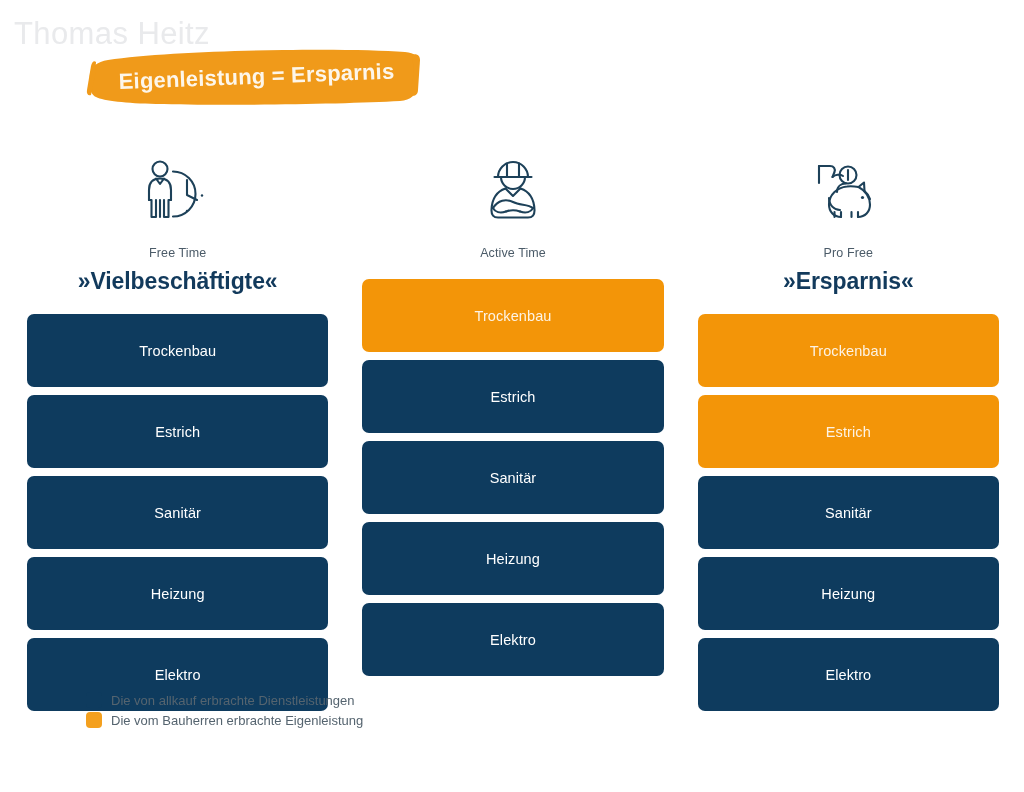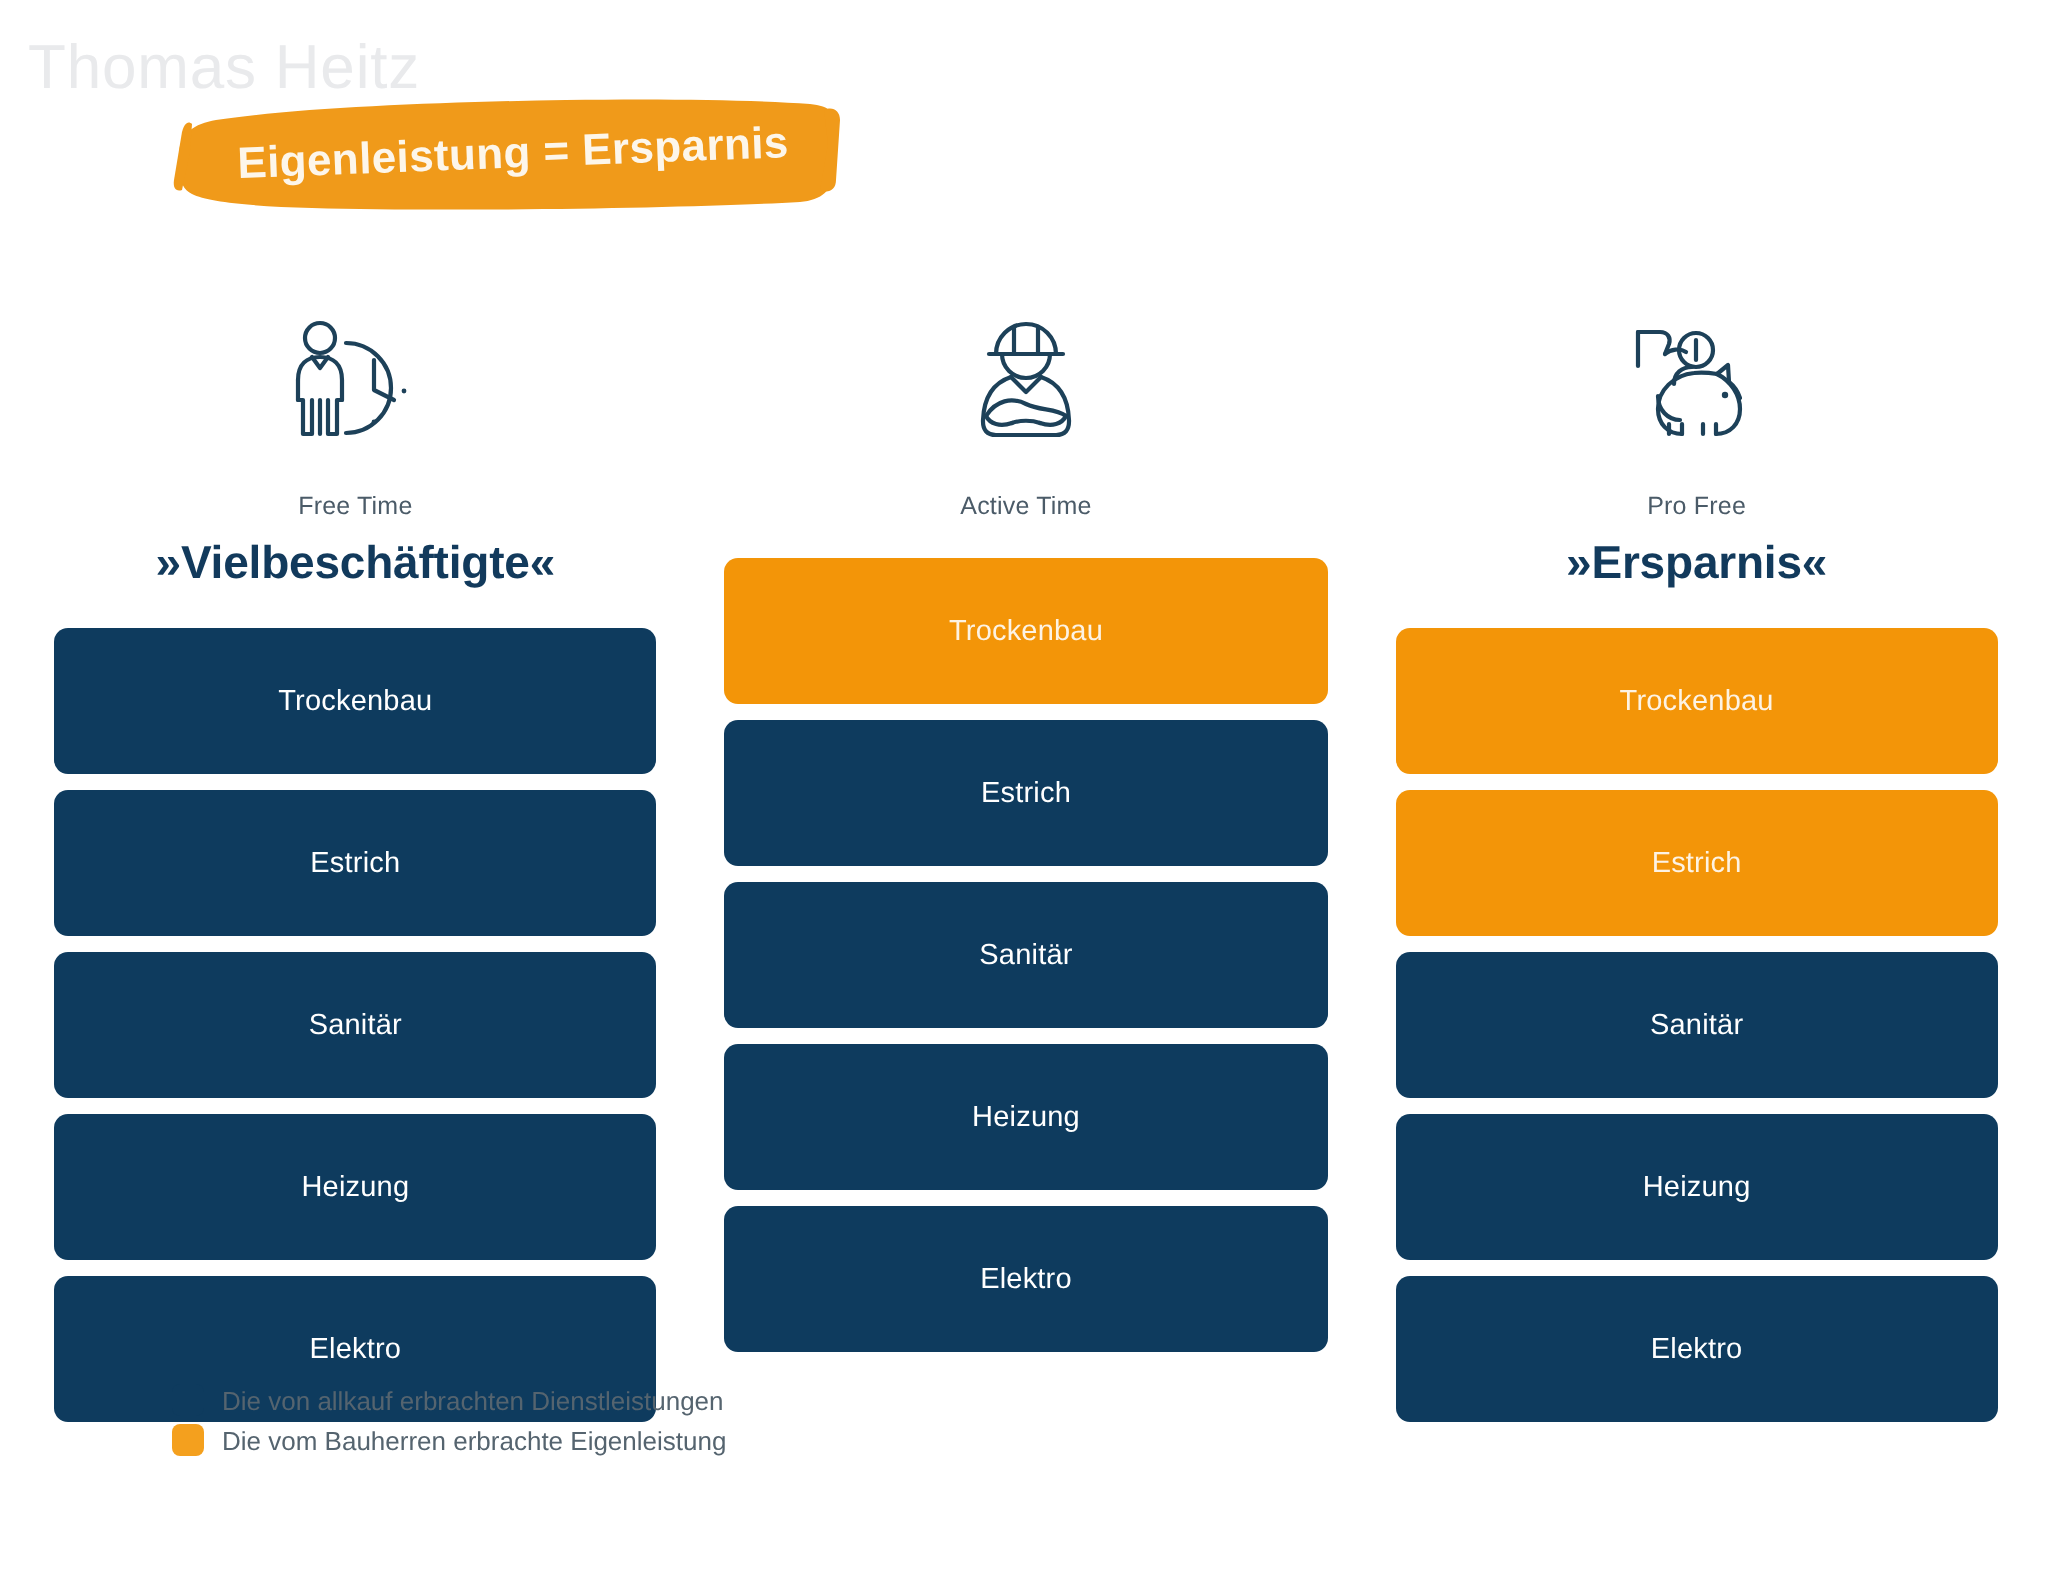--- a/index.html
+++ b/index.html
@@ -242,19 +242,19 @@
       <div class="bar navy">Heizung</div>
       <div class="bar navy">Elektro</div>
     </div>
   </div>
 
 </div>
 
 <div class="legend">
   <div class="legend-row">
     <span class="swatch navy"></span>
-    <span class="legend-label">Die von allkauf erbrachten Dienstleistungen</span>
+    <span class="legend-label">Die von allkauf erbrachte Dienstleistungen</span>
   </div>
   <div class="legend-row">
     <span class="swatch orange"></span>
     <span class="legend-label">Die vom Bauherren erbrachte Eigenleistung</span>
   </div>
 </div>
 
 </body></html>

